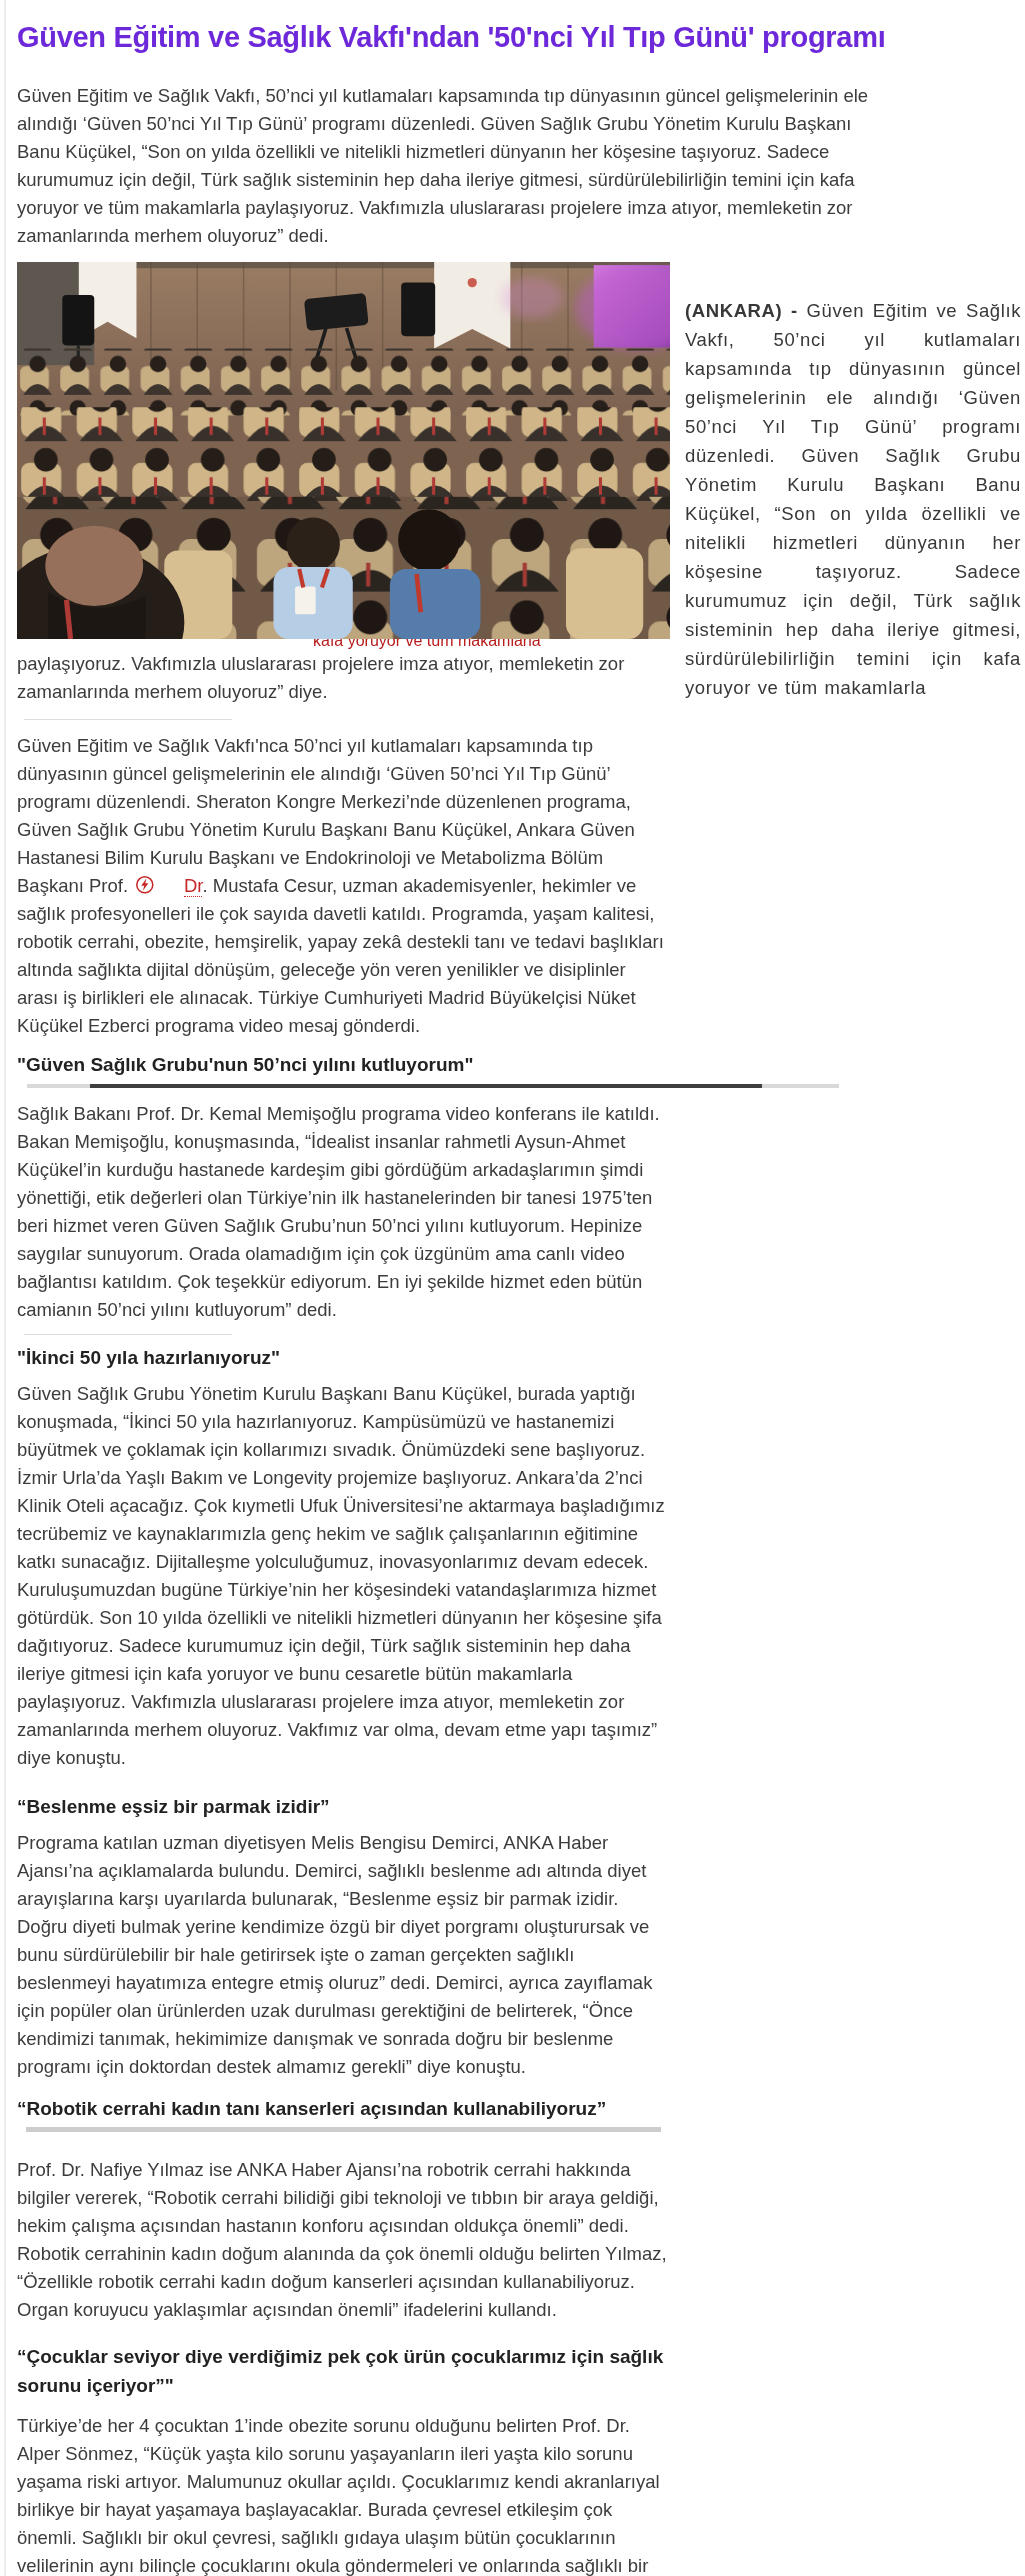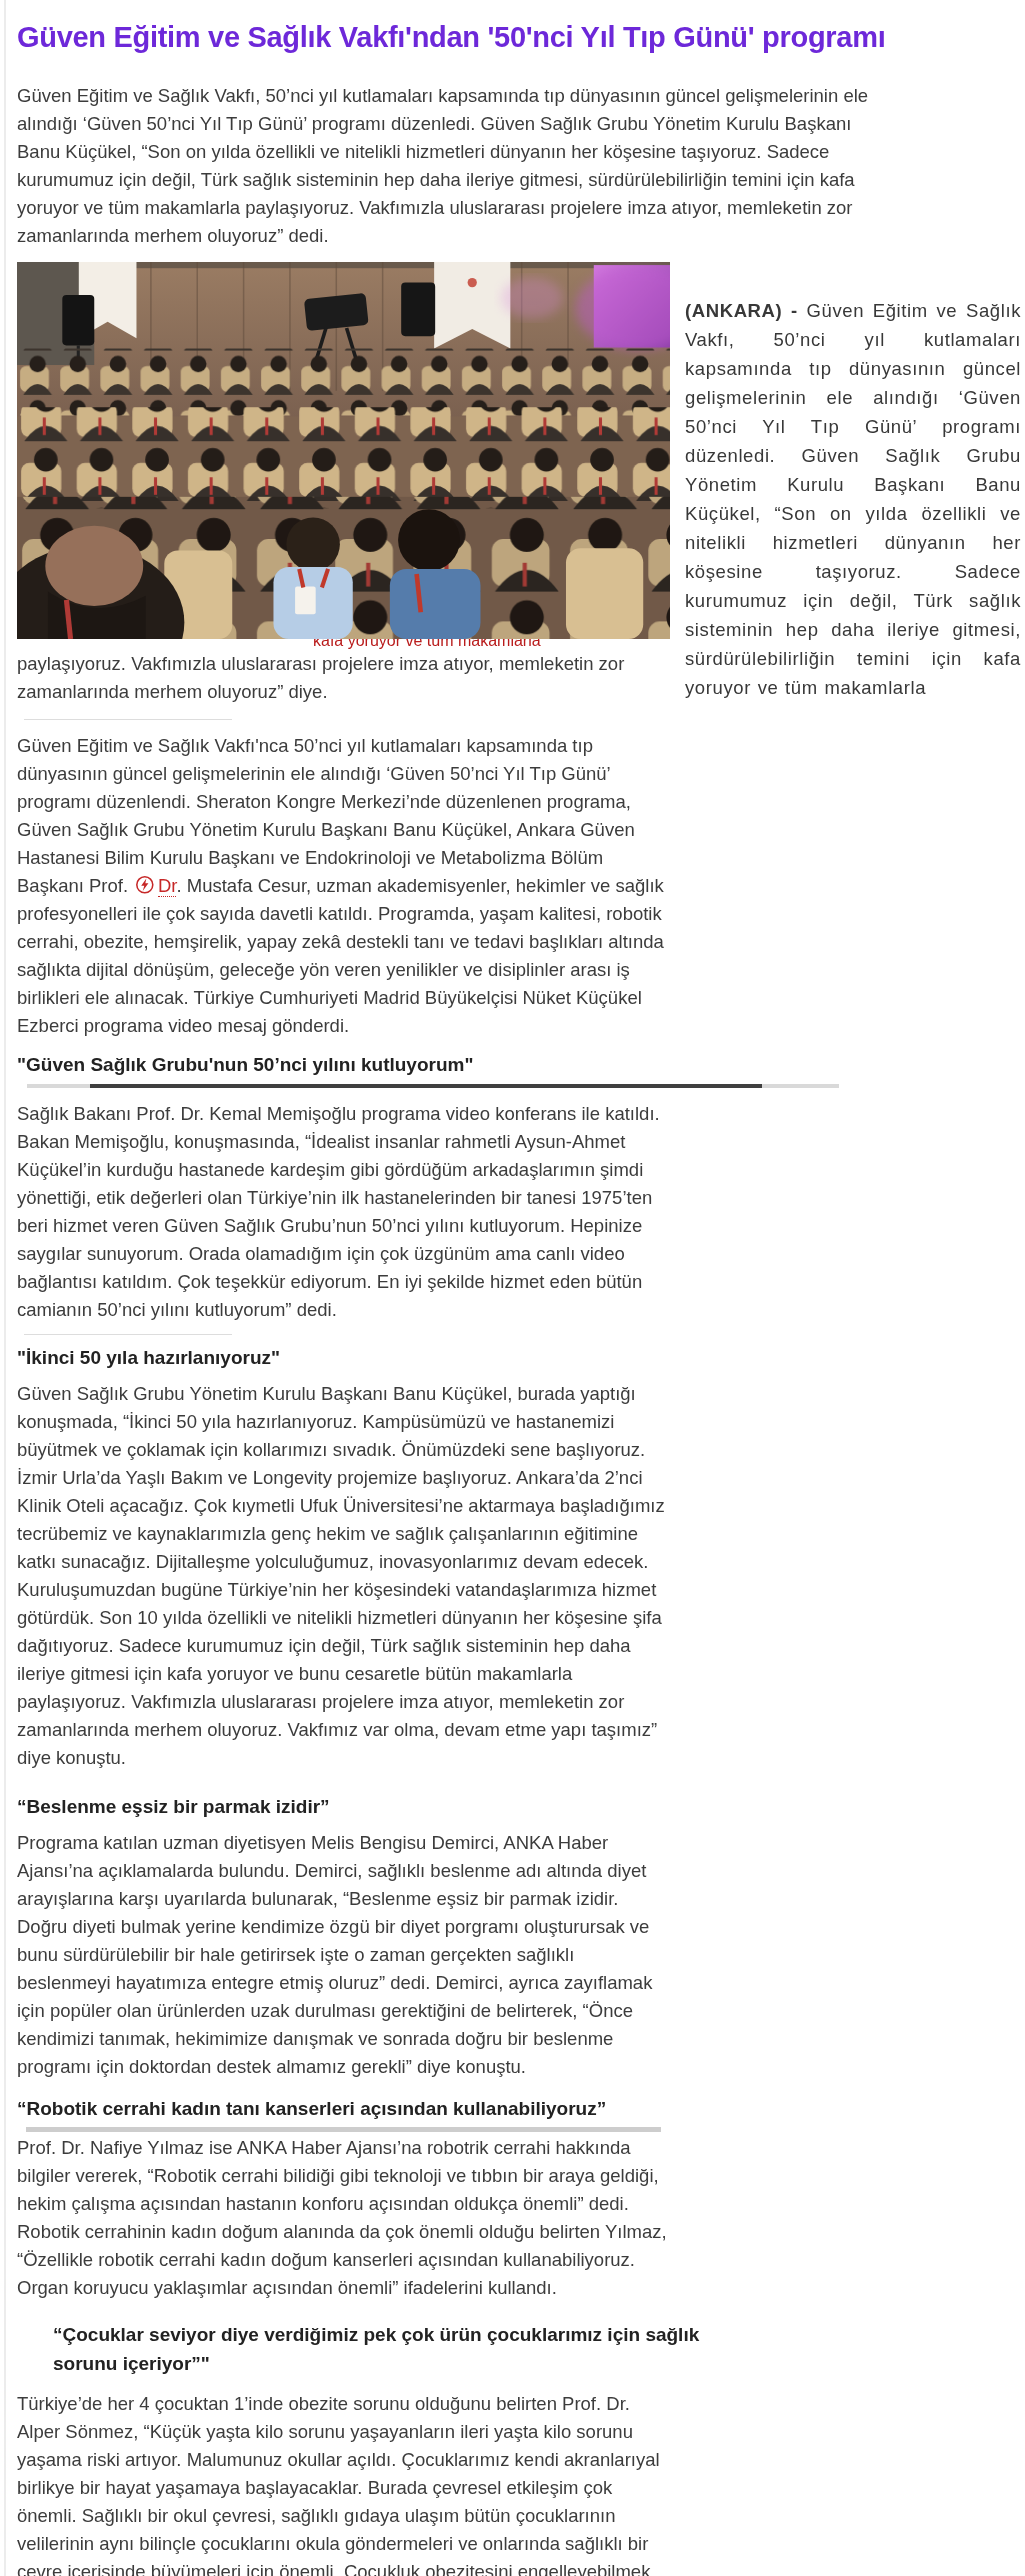--- a/index.html
+++ b/index.html
@@ -68,35 +68,35 @@
   }
   .progress-fill {
     position: absolute; left: 63px; top: 0; width: 672px; height: 4.1px;
     background: #3f3f3f;
   }
   .gray-bar {
     margin-top: 7.2px; margin-left: 9.3px;
     width: 635px; height: 5.2px; background: #cdcdcd;
   }
 
-  .dr-link { color: #c62828; font-weight: 400; border-bottom: 1.5px dotted #c62828; text-decoration: none; cursor: pointer; }
+  .dr-link { color: #c62828; font-weight: 400; border-bottom: 1.5px dotted #c62828; text-decoration: none; cursor: pointer; margin-left: 26px; }
   .bolt-badge { display: inline-block; vertical-align: -3.1px; width: 19.6px; height: 19.6px; margin: 0 3.1px 0 2.1px; }
 
   
   .mt-h1sec { margin-top: 13.4px; }
   .mt-bar1  { margin-top: 7.2px; }
   .mt-p2    { margin-top: 12.4px; }
   .mt-div2  { margin-top: 10.3px; }
   .mt-h2sec { margin-top: 10.3px; }
   .mt-p3    { margin-top: 11.3px; }
   .mt-h3sec { margin-top: 23px; }
   .mt-p4    { margin-top: 11.3px; }
   .mt-h4sec { margin-top: 15.5px; }
-  .mt-p5    { margin-top: 2px; }
-  .mt-h5sec { margin-top: 17.5px; margin-left: 36px; }
+  .mt-p5    { margin-top: 24px; }
+  .mt-h5sec { margin-top: 17.5px; }
   .mt-p6    { margin-top: 12.4px; }
 </style>
 </head>
 <body>
 
 <div class="left-edge"></div>
 
 <div class="article">
 
   <h1 class="title">Güven Eğitim ve Sağlık Vakfı'ndan '50'nci Yıl Tıp Günü' programı</h1>

